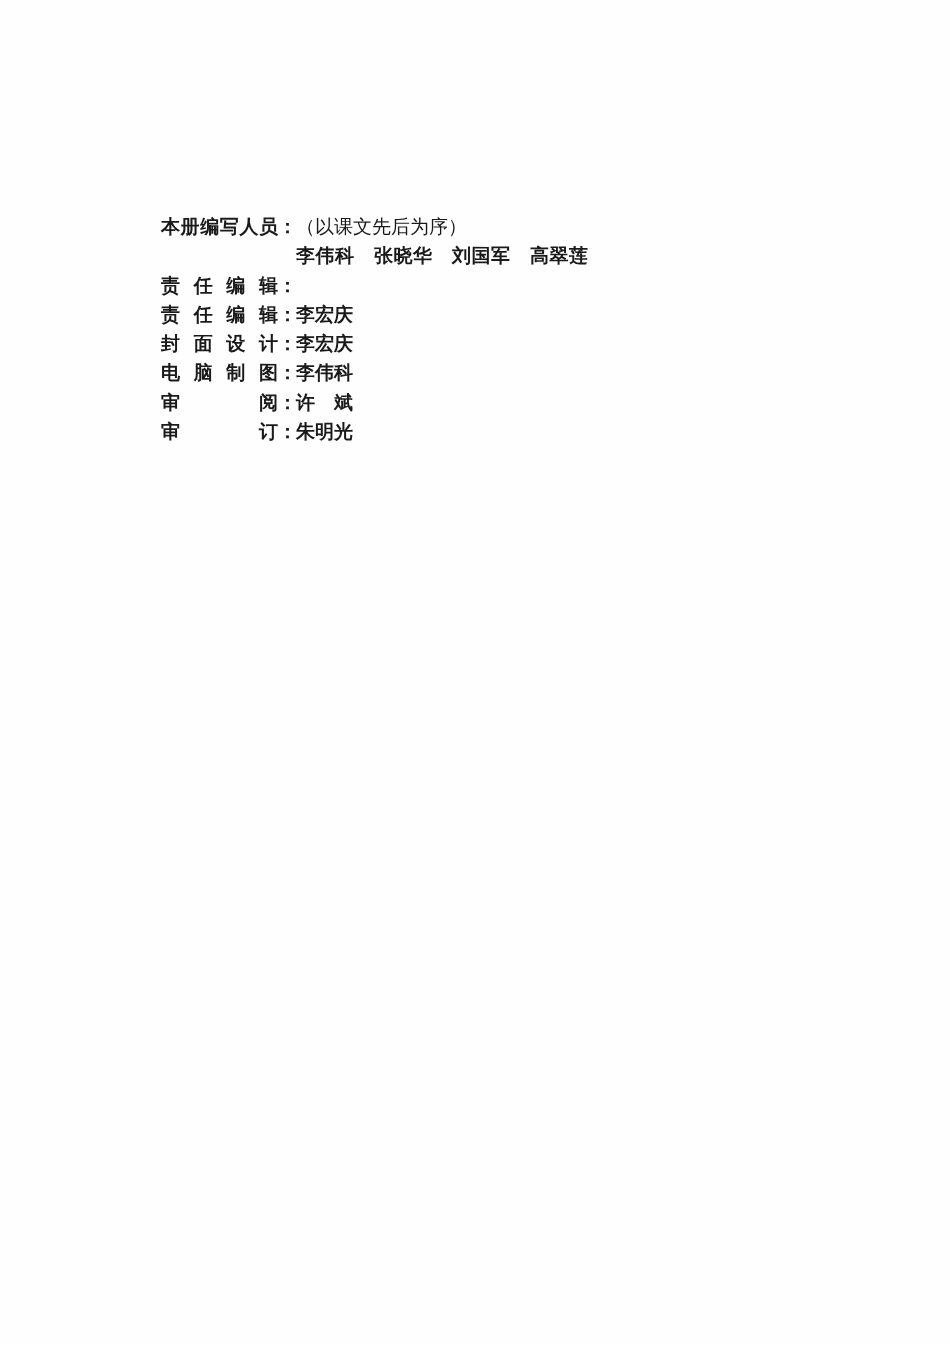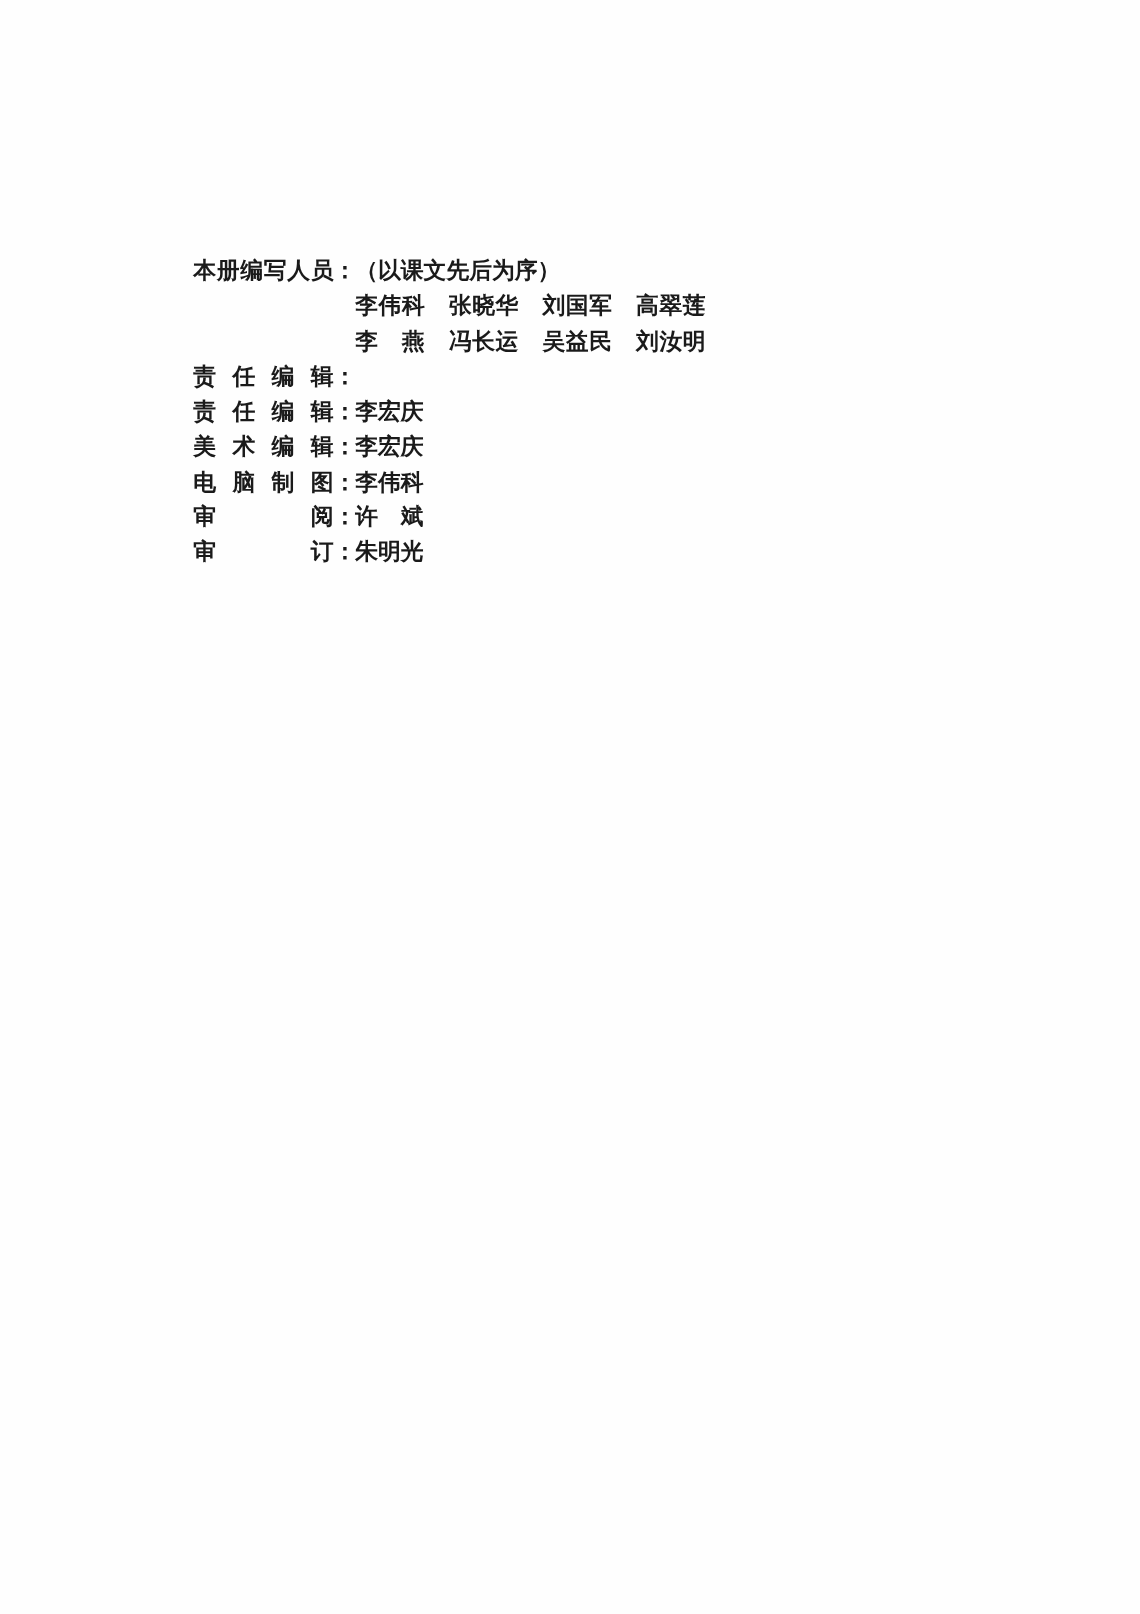--- a/index.html
+++ b/index.html
@@ -44,21 +44,21 @@
     width: 18px;
     font-family: "Liberation Sans", sans-serif;
     font-weight: bold;
   }
   .value {
     font-family: "Liberation Serif", serif;
     font-weight: 600;
   }
   .note {
     font-family: "Liberation Serif", serif;
-    font-weight: 700;
+    font-weight: 400;
   }
   .authors-row {
     padding-left: 135px;
     align-items: center;
   }
   .authors-row .value {
     letter-spacing: 0.5px;
   }
 </style>
 </head>
@@ -68,37 +68,34 @@
 
   <div class="line">
     <span class="label">本册编写人员</span>
     <span class="colon">：</span>
     <span class="note">（以课文先后为序）</span>
   </div>
 
   <div class="line authors-row">
     <span class="value">李伟科　张晓华　刘国军　高翠莲</span>
   </div>
-  <div class="line authors-row">
-    <span class="value">李　燕　冯长运　吴益民　刘汝明</span>
-  </div>
 
   <div class="line">
     <span class="label">责任编辑</span>
     <span class="colon">：</span>
   </div>
 
   <div class="line">
     <span class="label">责任编辑</span>
     <span class="colon">：</span>
     <span class="value">李宏庆</span>
   </div>
 
   <div class="line">
-    <span class="label">美术编辑</span>
+    <span class="label">封面设计</span>
     <span class="colon">：</span>
     <span class="value">李宏庆</span>
   </div>
 
   <div class="line">
     <span class="label">电脑制图</span>
     <span class="colon">：</span>
     <span class="value">李伟科</span>
   </div>
 

